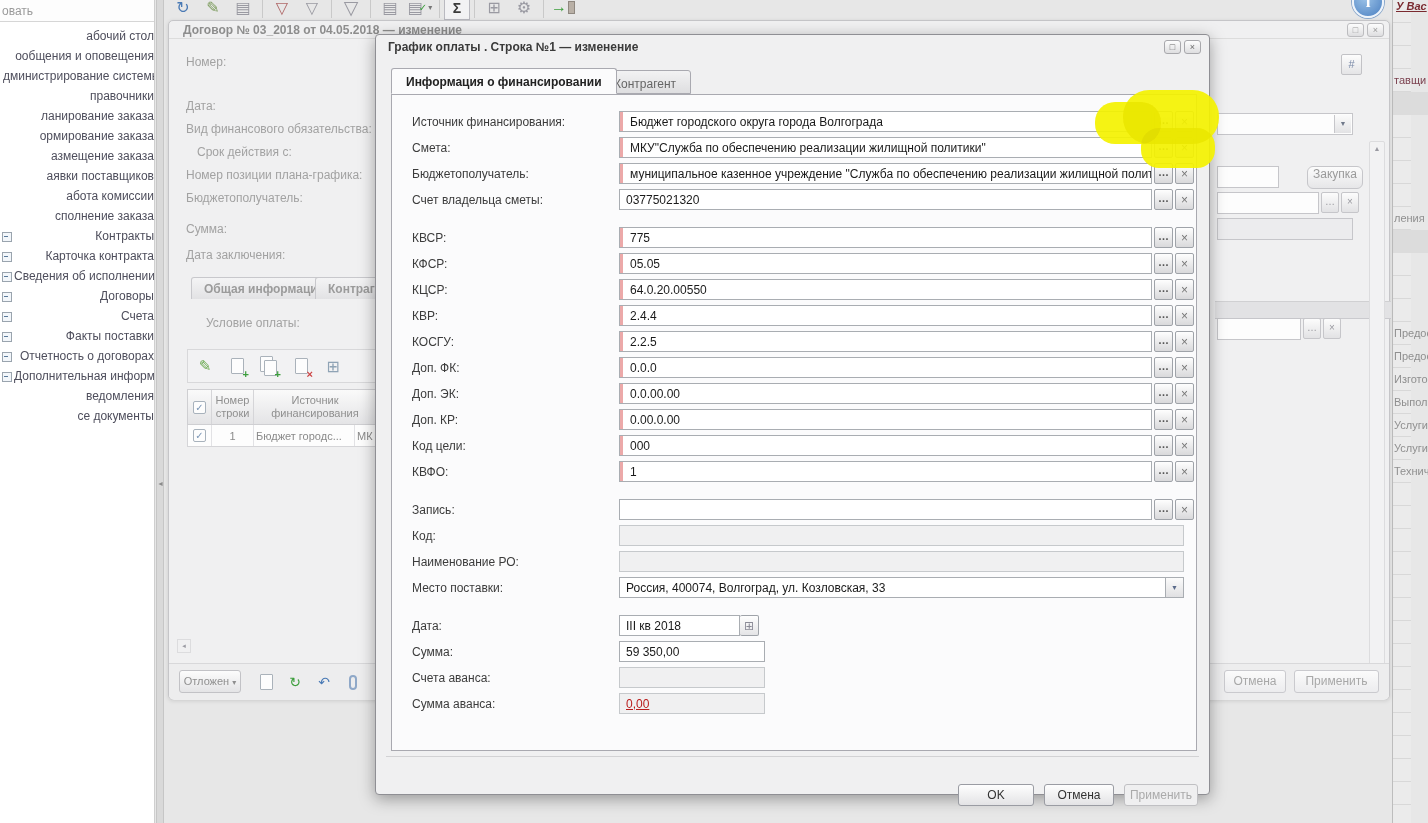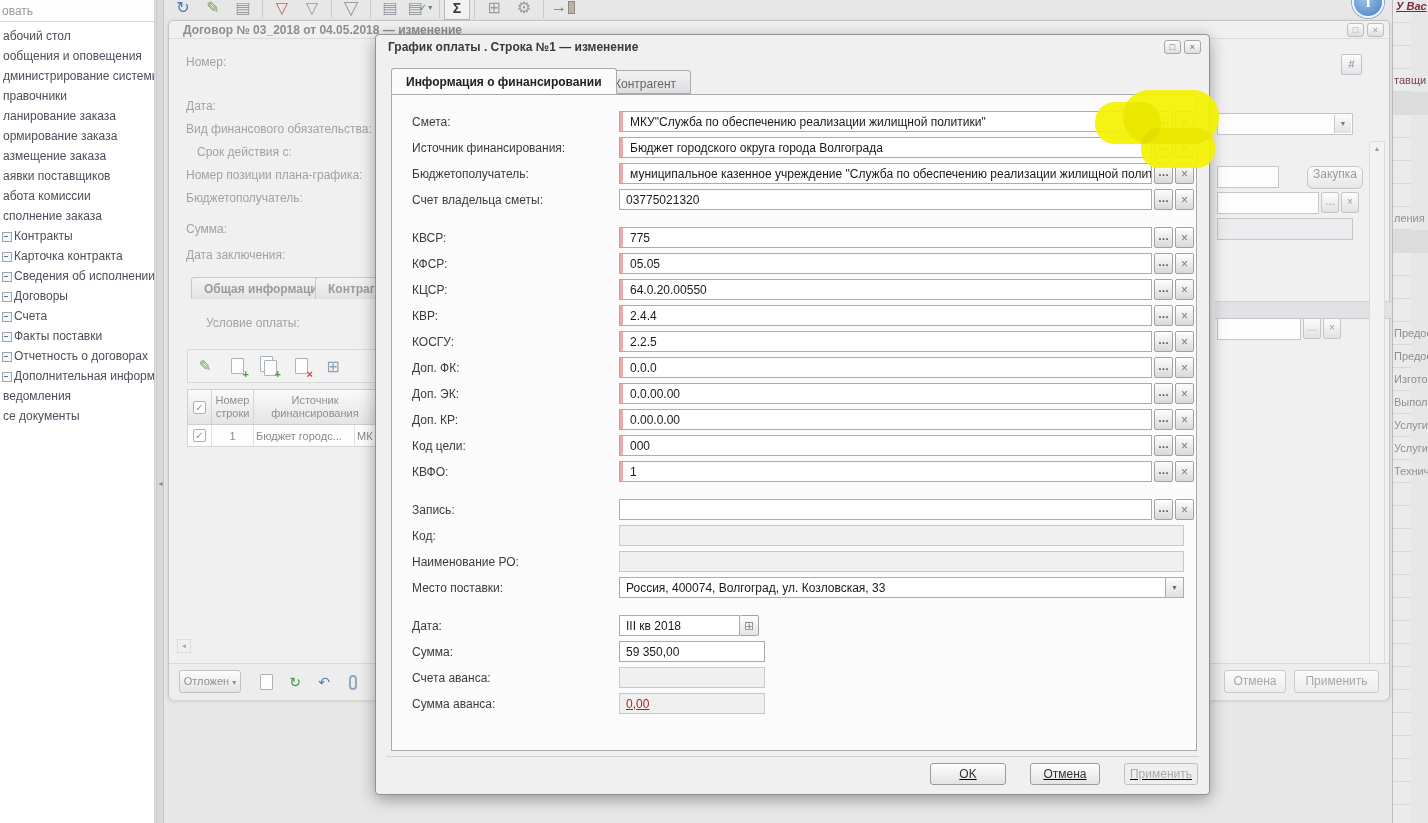--- a/index.html
+++ b/index.html
@@ -5,21 +5,21 @@
   * { box-sizing: border-box; margin: 0; padding: 0; }
   html,body { background:#e4e4e4; }
   body { font-family:"Liberation Sans","DejaVu Sans",sans-serif; }
   .screen { position:relative; width:1428px; height:823px; overflow:hidden; background:#e7e7e7; }
   .abs { position:absolute; }
 
   
   .sidebar { left:0; top:0; width:155px; height:823px; background:#fff; border-right:1px solid #cfcfcf; }
   .side-filter { height:22px; border-bottom:1px solid #d6d6d6; font-size:12px; color:#9a9a9a; padding:4px 0 0 2px; background:#fdfdfd; }
   .side-items { padding-top:4px; }
-  .side-item { height:20px; line-height:20px; font-size:12px; color:#4e4e5c; padding-left:3px; white-space:nowrap; overflow:hidden; cursor:pointer; }
+  .side-item { height:20px; line-height:20px; font-size:12px; color:#4e4e5c; padding-left:3px; white-space:nowrap; overflow:hidden; cursor:pointer;text-align:right; }
   .side-item.tree { padding-left:14px; position:relative; }
   .side-item.tree::before { content:""; position:absolute; left:2px; top:6px; width:8px; height:8px; border:1px solid #9aa4ae; background:#f2f6fa; }
   .side-item.tree::after { content:""; position:absolute; left:4px; top:10px; width:4px; height:1px; background:#5a7a9a; }
 
   
   .splitter { left:156px; top:0; width:8px; height:823px; background:#d9d9d9; border-left:1px solid #c6c6c6; border-right:1px solid #c6c6c6; }
   .splitter .arr { position:absolute; top:480px; left:0px; font-size:7px; color:#8a8a8a; }
 
   
   .top-toolbar { left:168px; top:0; height:22px; width:560px; overflow:hidden; display:flex; align-items:flex-start; }
@@ -97,21 +97,21 @@
   .inp.req::before { content:""; position:absolute; left:0; top:0; bottom:0; width:3px; background:#eca9a9; }
   .inp.dis { background:#f0f0f1; border-color:#c6c9cc; color:#b91c1c;text-decoration:underline; }
   .w-std { width:533px; } .w-wide { width:565px; } .w-sm { width:146px; } .w-date { width:121px; }
   .sq { width:19px; height:21px; margin-left:2px; border:1px solid #9fa3a9; border-radius:2px; background:linear-gradient(#fefefe,#d9d9db); color:#555; display:flex; align-items:flex-end; justify-content:center; flex:none; }
   .sq.dots { font-size:11px; font-weight:bold; padding-bottom:5px; letter-spacing:0px; }
   .sq.x { font-size:12px; color:#777; padding-bottom:2px; }
   .sq.cal { margin-left:0; border-left:none; color:#8a8a96; font-size:12px; padding-bottom:2px; background:linear-gradient(#fefefe,#e4e4e6); }
   .combo-arrow { position:absolute; right:0; top:0; width:18px; height:19px; background:linear-gradient(#fbfbfb,#e0e0e2); border-left:1px solid #a9adb2; color:#5a6a8a; font-size:7px; text-align:center; line-height:19px; }
   .gap12 { height:12px; }
   .m-footer-line { position:absolute; left:10px; right:10px; top:721px; border-top:1px solid #d2d2d4; }
-  .m-buttons { position:absolute; right:11px; top:728px; display:flex; gap:24px;text-decoration:underline; }
+  .m-buttons { position:absolute; right:11px; top:749px; display:flex; gap:10px; }
   .btn { height:22px; border:1px solid #9a9ca3; border-radius:3px; background:linear-gradient(#fefefe,#e3e3e5); font-size:12px; color:#333; text-align:center; line-height:20px; }
   .btn.ok { width:76px; } .btn.cancel { width:70px; }
   .btn.disabled { width:74px; color:#aaa; border-color:#c0c0c3; background:#efeff0; }
 
   
   .marker { left:1095px; top:88px; width:132px; height:86px; z-index:30; pointer-events:none; }
   .blob { position:absolute; background:#f5f200; mix-blend-mode:multiply; opacity:0.92; }
   .b1 { left:28px; top:2px; width:96px; height:54px; border-radius:26px; }
   .b2 { left:0px; top:14px; width:66px; height:42px; border-radius:20px; }
   .b3 { left:46px; top:40px; width:74px; height:40px; border-radius:18px; }
@@ -299,31 +299,31 @@
     </div>
 
     <div class="m-tabs">
       <div class="m-tab active">Информация о финансировании</div>
       <div class="m-tab inactive">Контрагент</div>
     </div>
 
     <div class="m-body">
 
       <div class="frow">
+        <div class="flabel">Источник финансирования:</div>
+        <div class="inp req w-std">Бюджет городского округа города Волгограда</div>
+        <div class="sq dots">…</div>
+        <div class="sq x">×</div>
+
+      </div>
+      <div class="frow">
         <div class="flabel">Смета:</div>
         <div class="inp req w-std">МКУ"Служба по обеспечению реализации жилищной политики"</div>
         <div class="sq dots">…</div>
         <div class="sq x">×</div>
-      </div>
-      <div class="frow">
-        <div class="flabel">Источник финансирования:</div>
-        <div class="inp req w-std">Бюджет городского округа города Волгограда</div>
-        <div class="sq dots">…</div>
-        <div class="sq x">×</div>
-
       </div>
       <div class="frow">
         <div class="flabel">Бюджетополучатель:</div>
         <div class="inp req w-std">муниципальное казенное учреждение "Служба по обеспечению реализации жилищной полити</div>
         <div class="sq dots">…</div>
         <div class="sq x">×</div>
       </div>
       <div class="frow">
         <div class="flabel">Счет владельца сметы:</div>
         <div class="inp w-std">03775021320</div>

